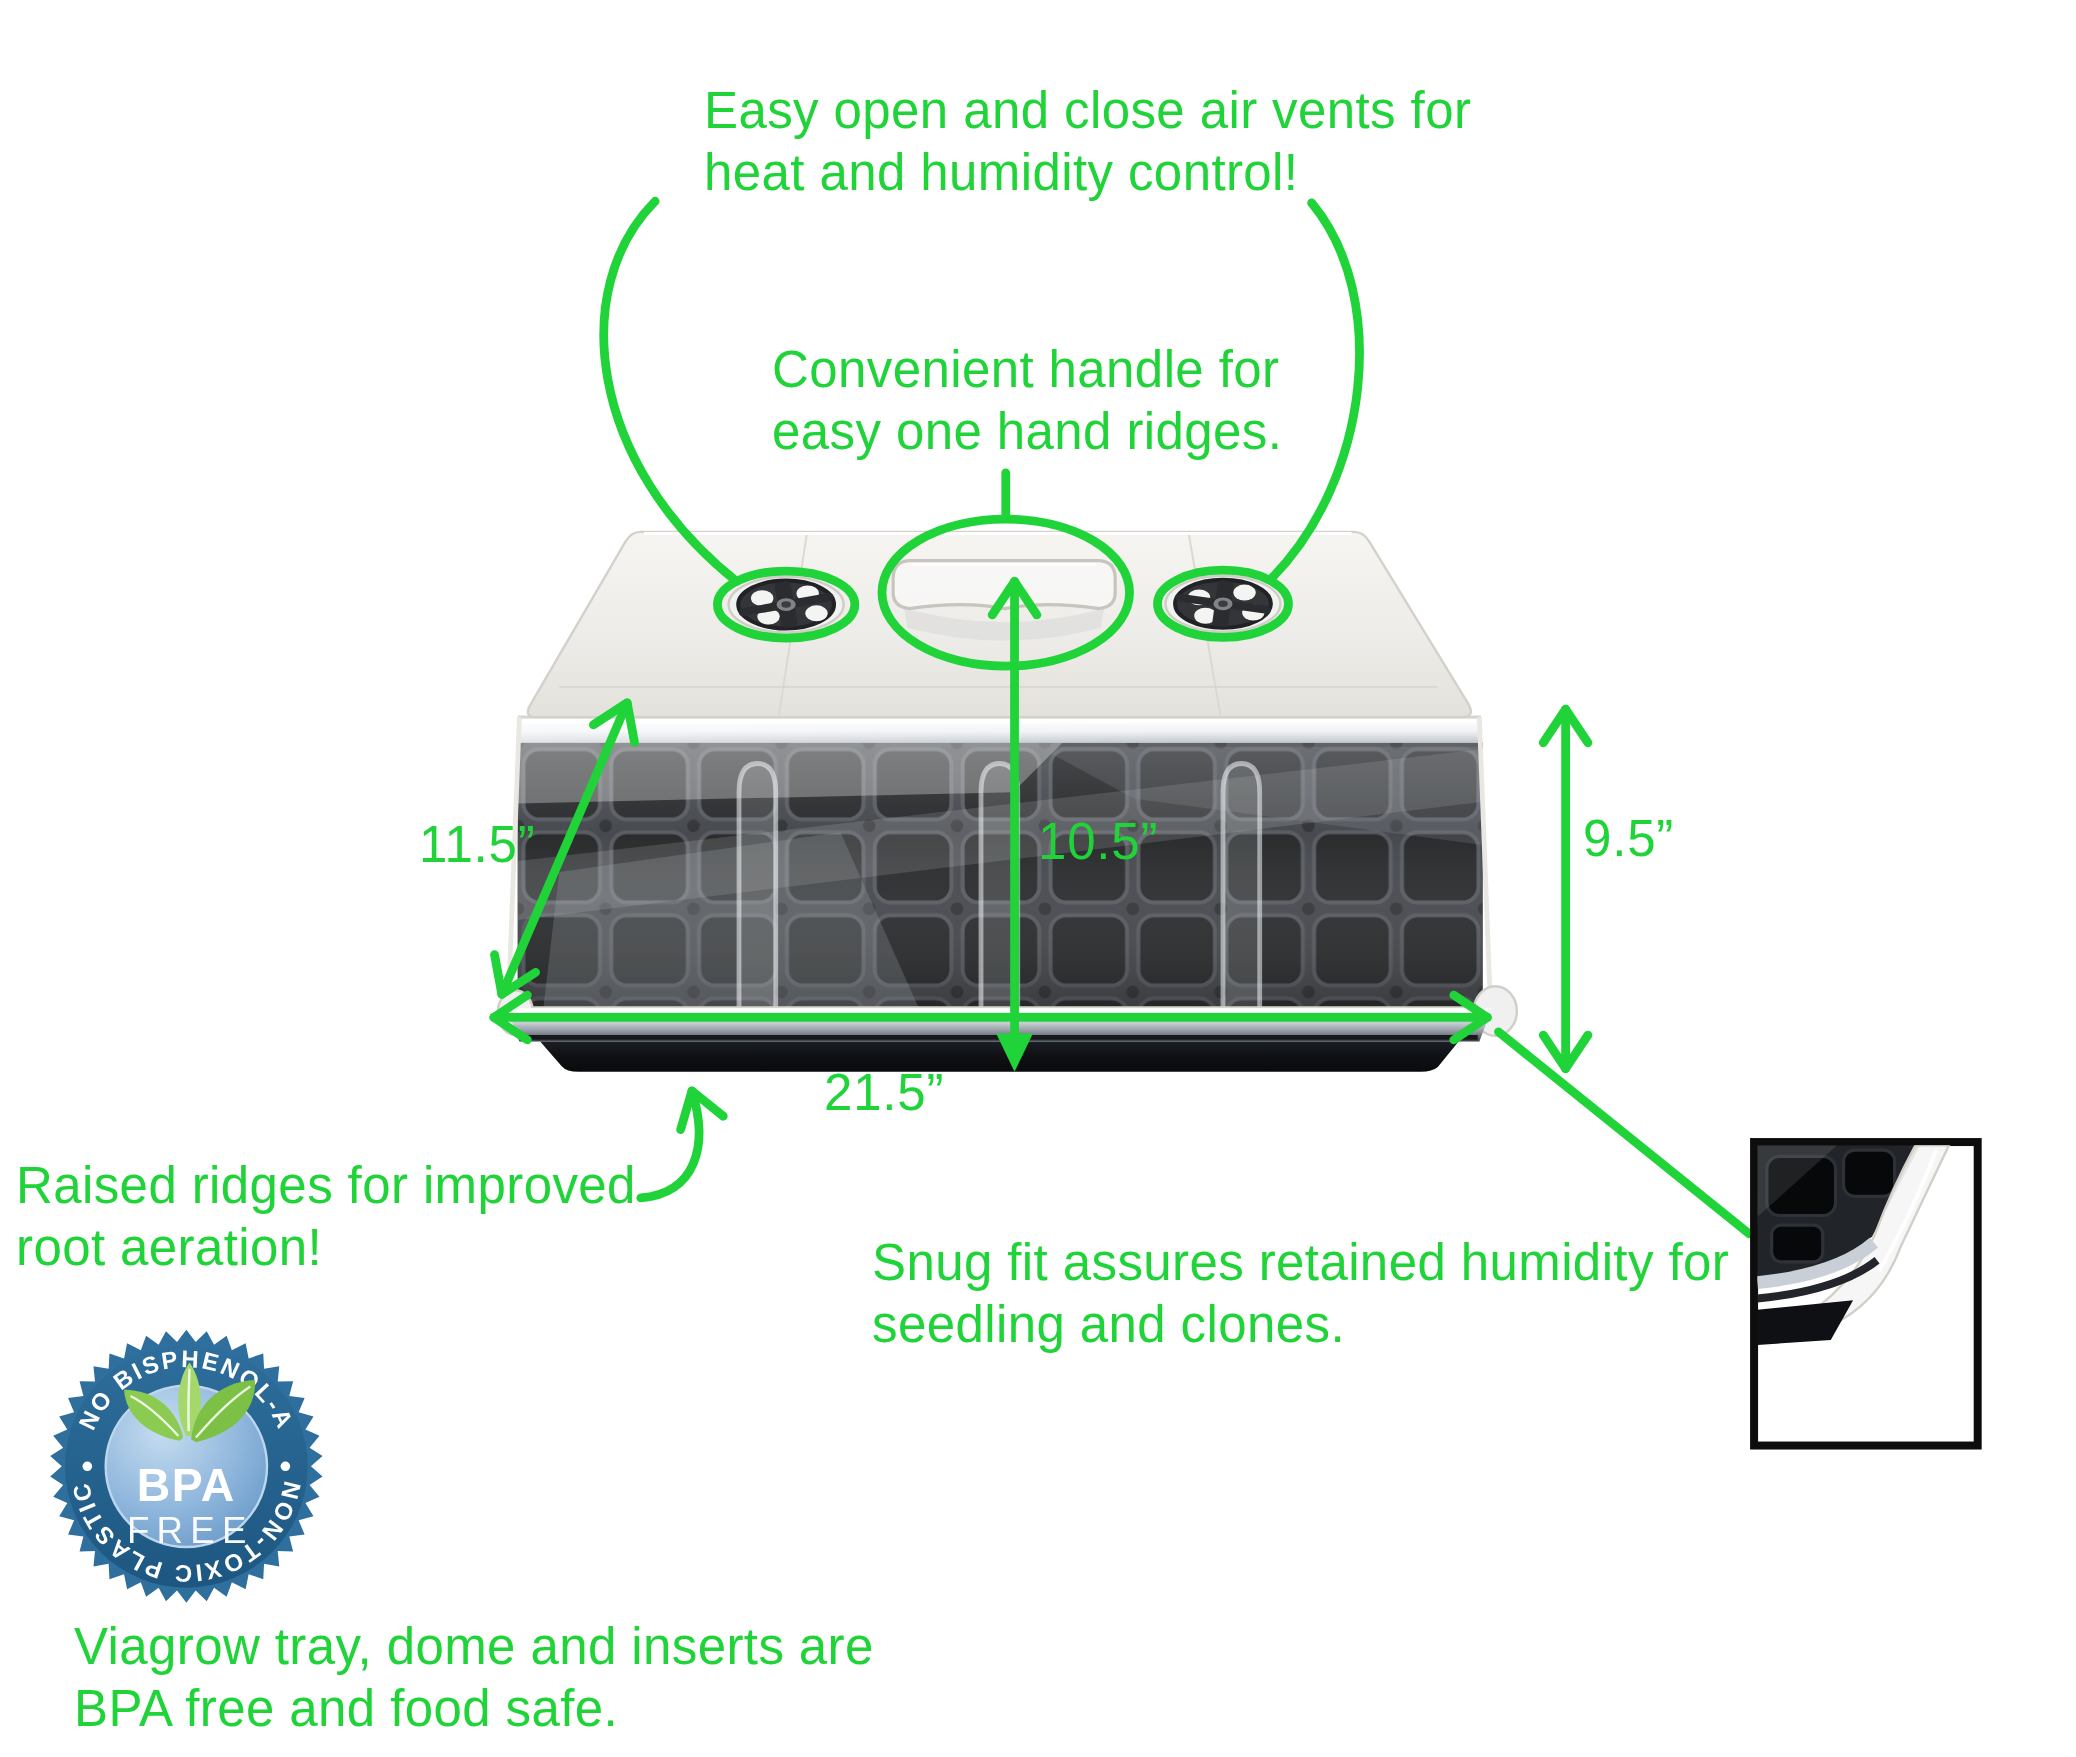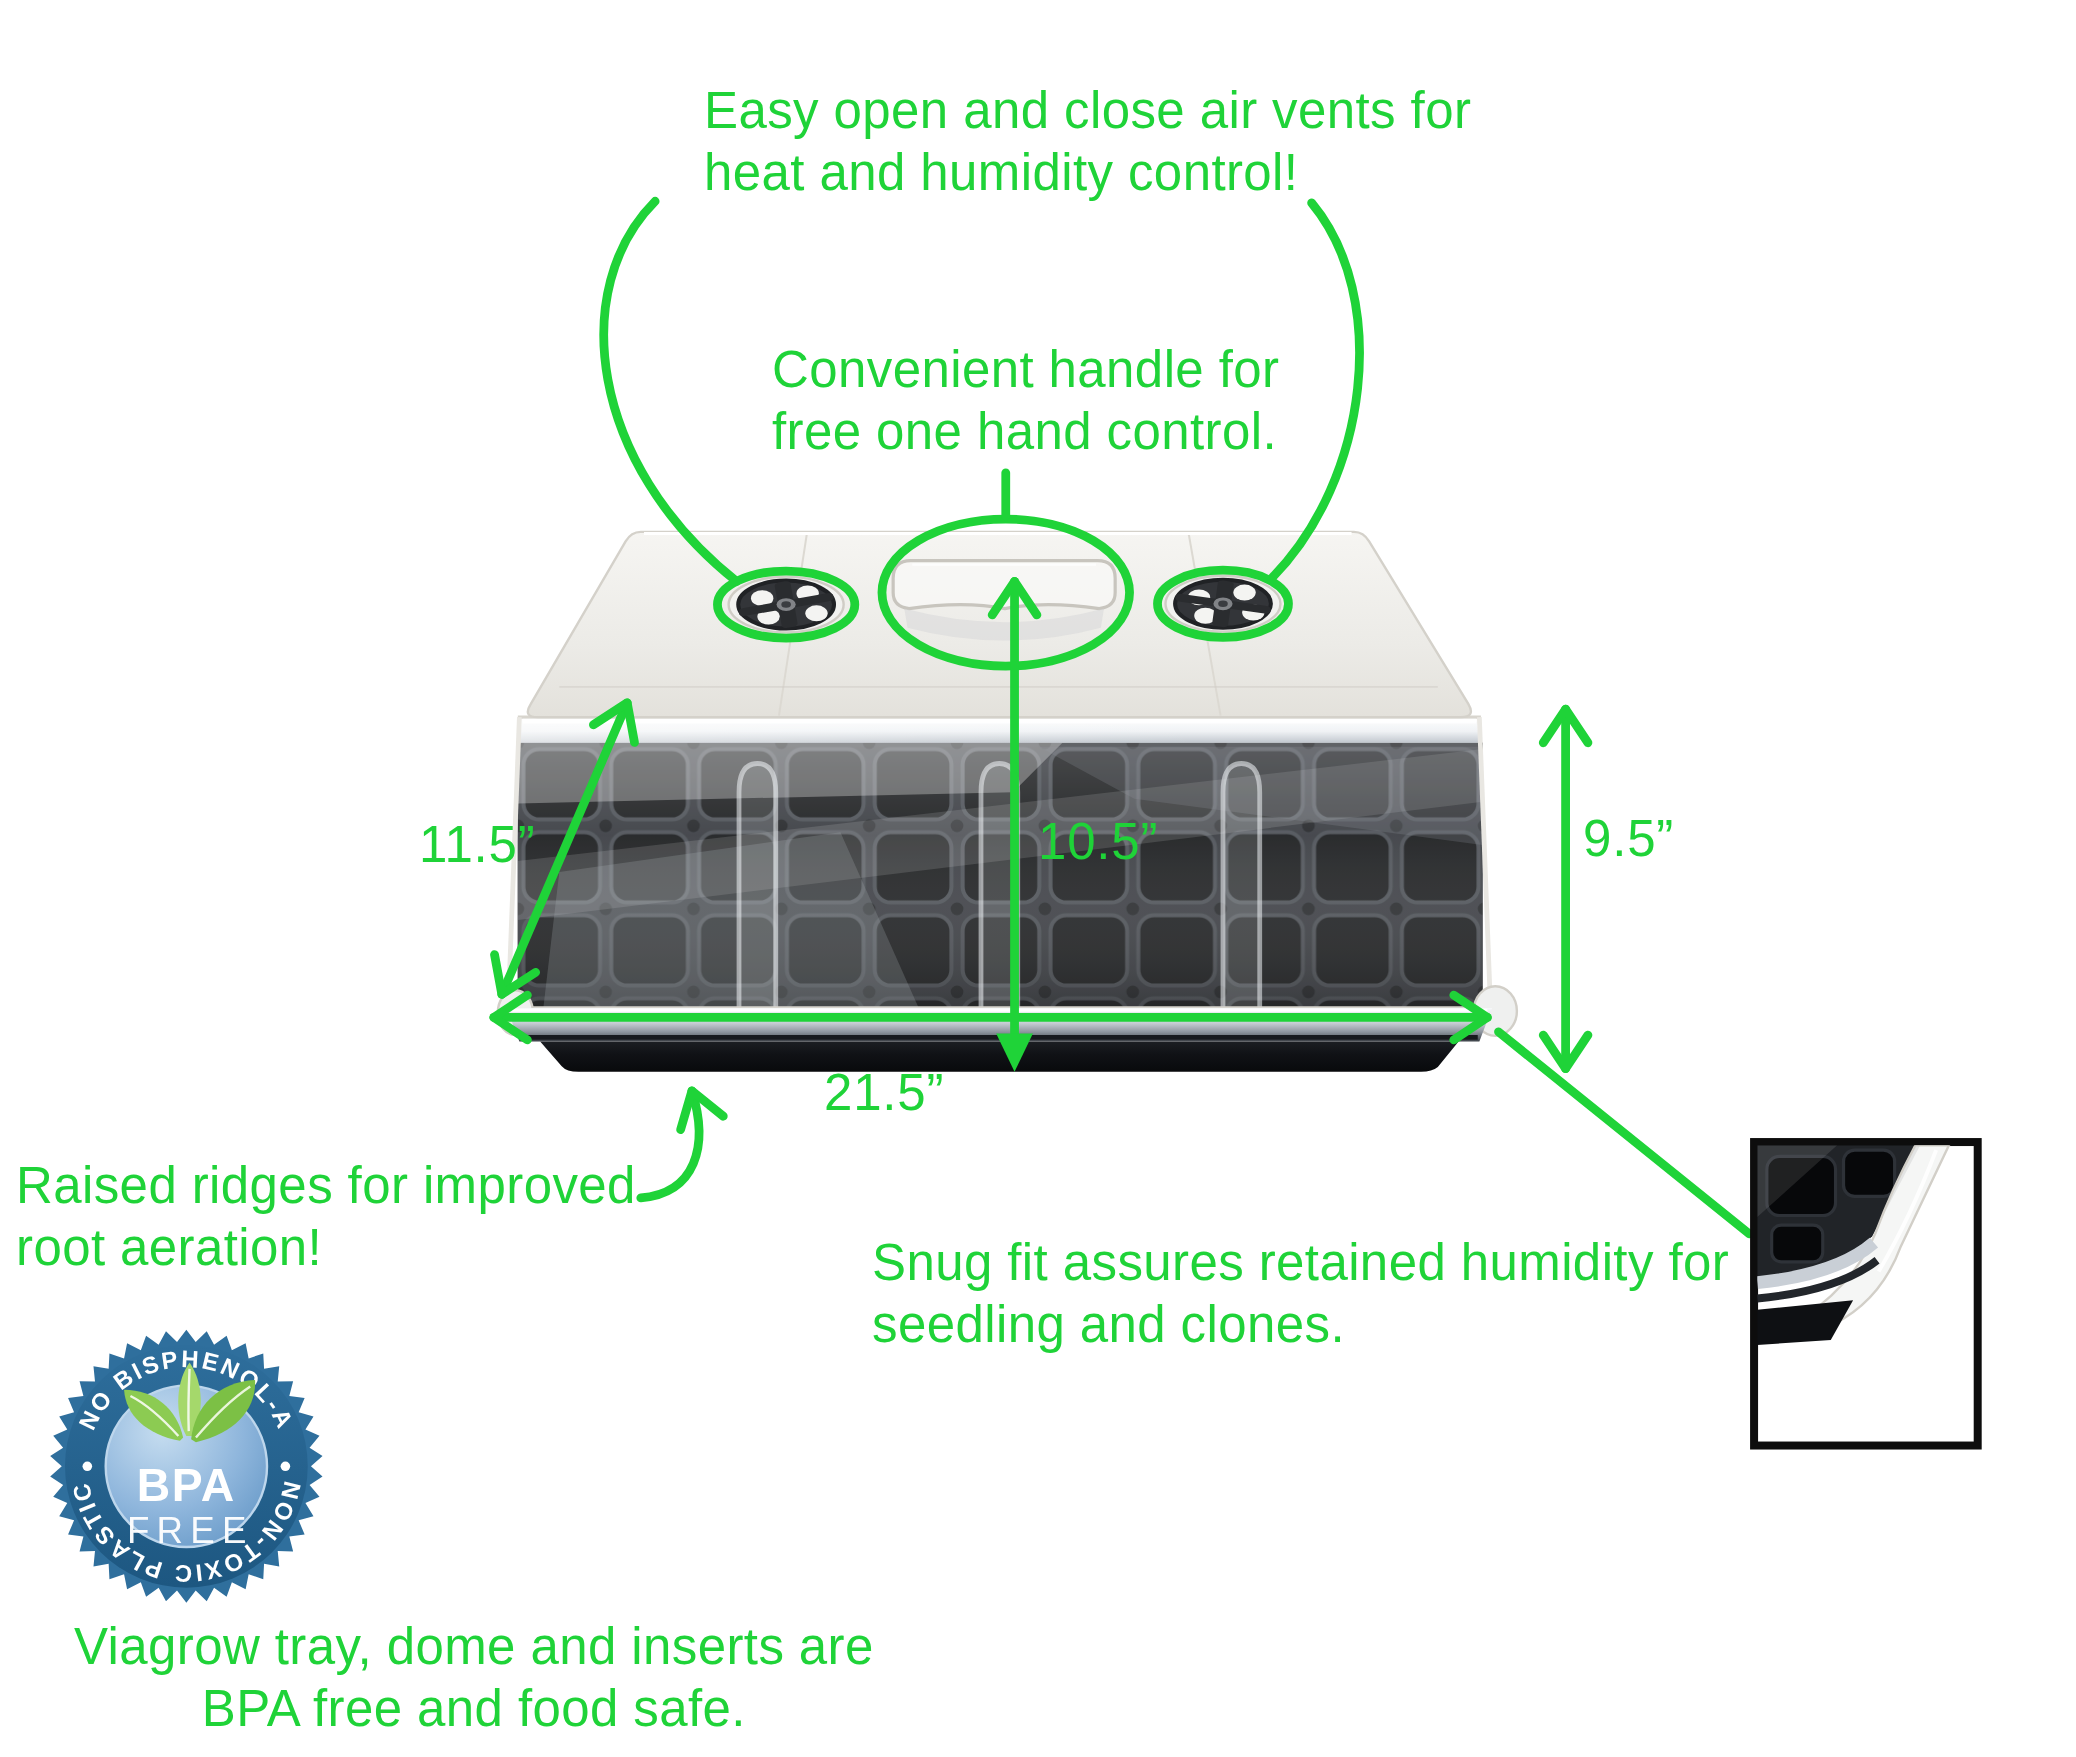--- a/index.html
+++ b/index.html
@@ -199,25 +199,25 @@
       <path d="M 12,8 C 34,-18 56,-40 80,-56" stroke="#e9f5da" stroke-width="3" fill="none"></path>
     </g>
     <text x="233" y="1880" font-size="58" font-weight="bold" fill="#ffffff" text-anchor="middle" letter-spacing="2">BPA</text>
     <text x="238" y="1932" font-size="46" fill="#ffffff" text-anchor="middle" letter-spacing="9" opacity="0.96">FREE</text>
   </g>
 </svg>
 
 <div class="note" style="left:676px;top:80px;margin-left:28px;">Easy open and close air vents for
 heat and humidity control!</div>
 <div class="note" style="left:772px;top:339px;">Convenient handle for
-free one hand control.</div>
+easy one hand ridges.</div>
 <div class="note" style="left:16px;top:1155px;">Raised ridges for improved
 root aeration!</div>
 <div class="note" style="left:872px;top:1232px;">Snug fit assures retained humidity for
 seedling and clones.</div>
-<div class="note" style="left:74px;top:1616px;text-align:center;">Viagrow tray, dome and inserts are
+<div class="note" style="left:74px;top:1616px;">Viagrow tray, dome and inserts are
 BPA free and food safe.</div>
 
 <div class="dim" style="left:419px;top:819px;text-align:right;">11.5”</div>
 <div class="dim" style="left:1038px;top:816px;">10.5”</div>
 <div class="dim" style="left:1583px;top:813px;">9.5”</div>
 <div class="dim" style="left:805px;top:1067px;margin-left:19px;">21.5”</div>
 
 
 </body></html>

